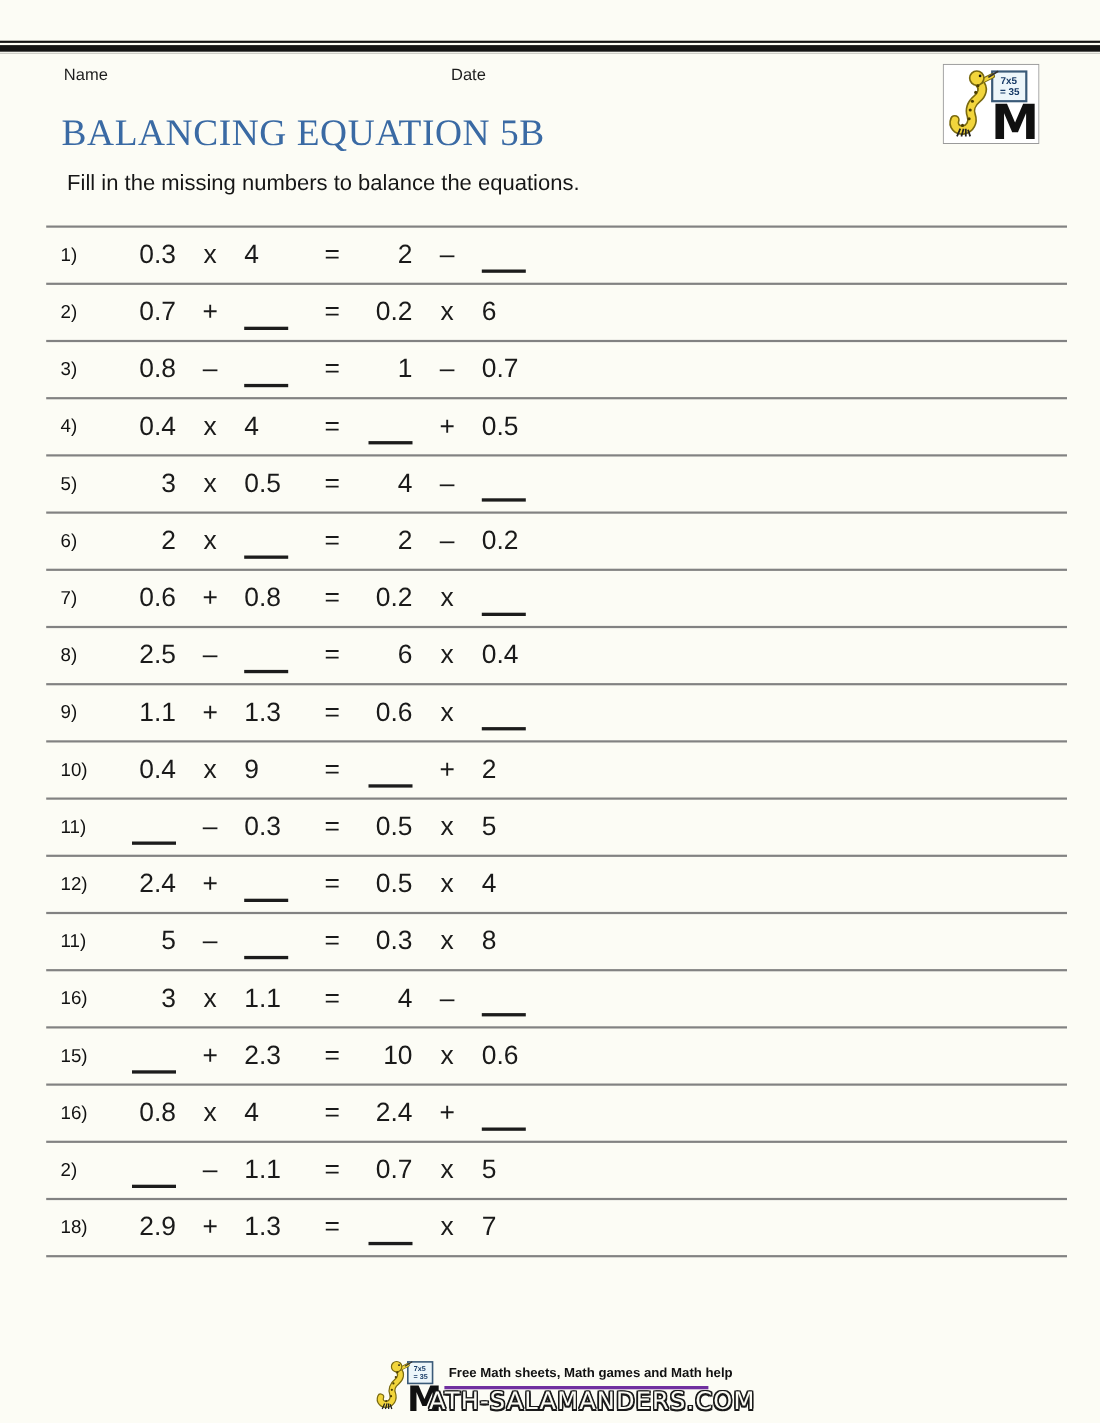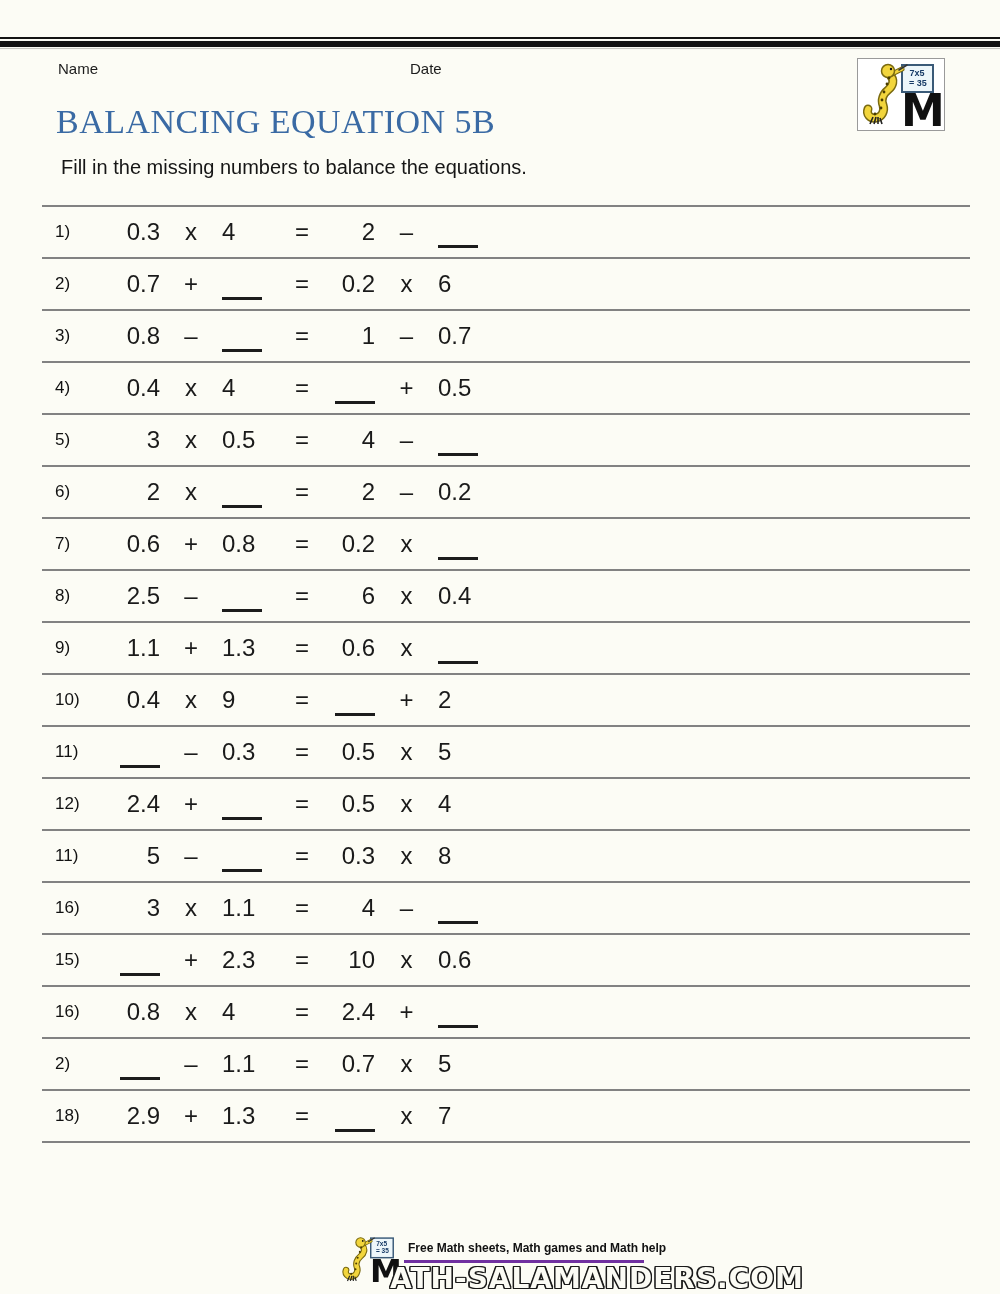--- a/index.html
+++ b/index.html
@@ -40,21 +40,21 @@
   .val{white-space:pre;}
   .val.blank{color:transparent;border-bottom:3px solid #1c1c1c;}
 
   
   #footer{position:absolute;left:338px;top:1206px;width:360px;height:72px;margin-top:27px;}
   #footer-logo{position:absolute;left:0;top:0;}
   #footer-tagline{position:absolute;left:70px;top:8px;font-size:12px;font-weight:bold;
         color:#111;white-space:nowrap;}
   #footer-rule{position:absolute;left:66px;top:27px;width:240px;height:3px;background:#7030a0;}
   #footer-wordmark{position:absolute;left:52px;top:29px;font-family:"DejaVu Sans",sans-serif;
-        font-weight:bold;font-size:28px;letter-spacing:1px;white-space:nowrap;color:#fbfbf4;
+        font-weight:normal;font-size:22px;letter-spacing:1px;white-space:nowrap;color:#fbfbf4;
         text-shadow:-1.3px -1.3px 0 #1a1a1a,1.3px -1.3px 0 #1a1a1a,-1.3px 1.3px 0 #1a1a1a,
                     1.3px 1.3px 0 #1a1a1a,0 -1.3px 0 #1a1a1a,0 1.3px 0 #1a1a1a,
                     -1.3px 0 0 #1a1a1a,1.3px 0 0 #1a1a1a;}
   svg text{font-family:"Liberation Sans",sans-serif;}
 </style>
 </head>
 <body>
 
 <svg width="0" height="0" style="position:absolute" aria-hidden="true">
   <defs>

